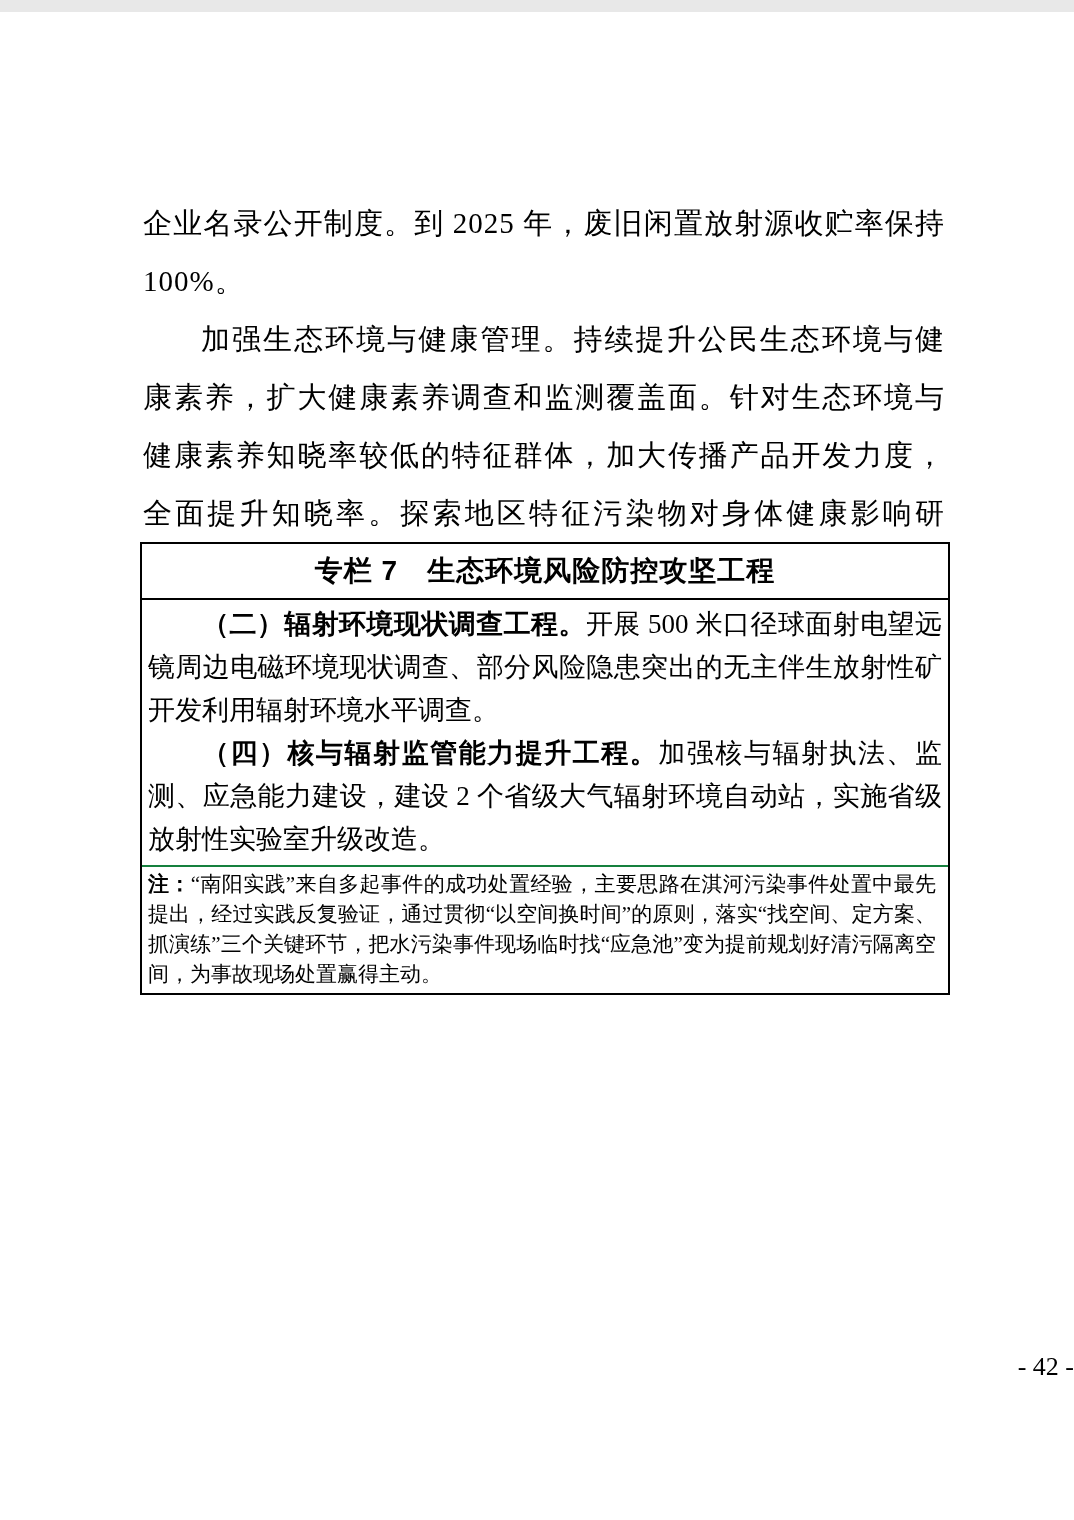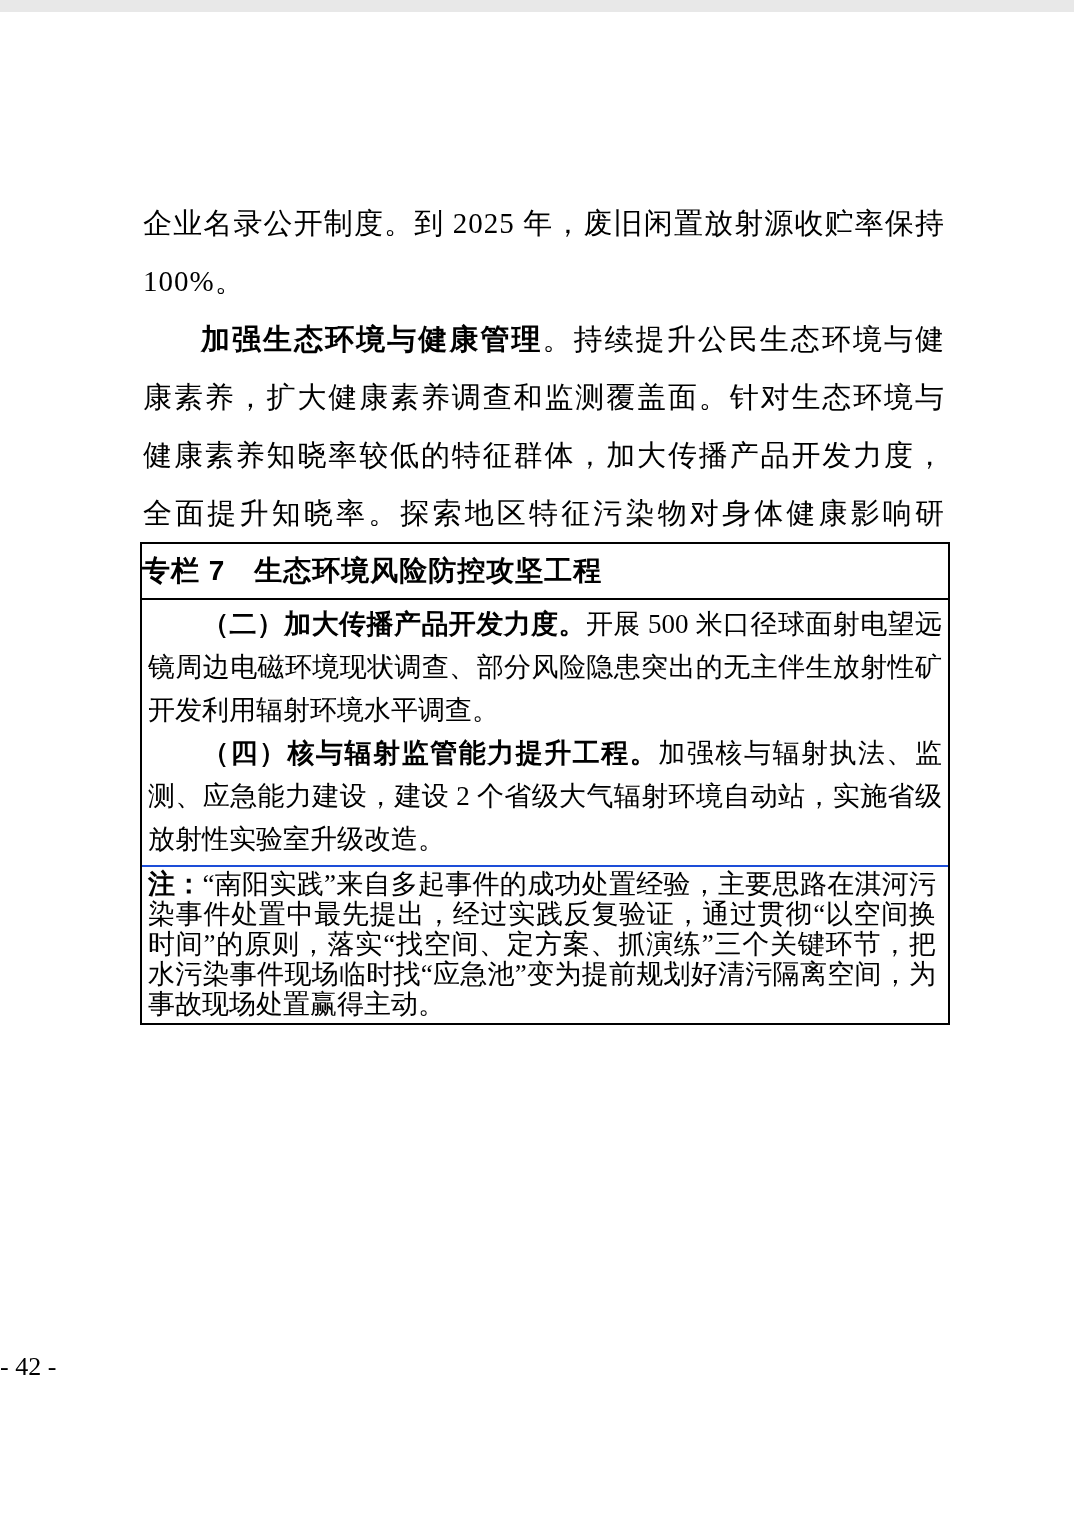--- a/index.html
+++ b/index.html
@@ -21,87 +21,88 @@
     width: 802px;
     font-size: 29px;
     line-height: 58px;
     text-align: justify;
     letter-spacing: 1px;
   }
   .para { text-align: justify; }
   .para.indent { text-indent: 2em; }
   .para-lead {
     font-family: "Liberation Sans", "DejaVu Sans", sans-serif;
-    font-weight: bold;
+    font-weight: normal;
   }
   .feature-box {
     position: absolute;
     top: 530px;
     left: 140px;
     width: 810px;
     border: 2px solid #000000;
     background: #ffffff;
   }
   .box-title {
+    text-align: center;
     font-family: "Liberation Sans", "DejaVu Sans", sans-serif;
     font-weight: bold;
     font-size: 28px;
     line-height: 54px;
     border-bottom: 2px solid #000000;
     letter-spacing: 1px;
   }
   .box-body {
     padding: 3px 6px 4px 6px;
     font-size: 27px;
     line-height: 43px;
     text-align: justify;
   }
   .box-para { text-indent: 2em; text-align: justify; }
   .box-lead {
     font-family: "Liberation Sans", "DejaVu Sans", sans-serif;
     font-weight: bold;
   }
   .box-note {
-    border-top: 2px solid #1d4ed8;
+    border-top: 2px solid #15803d;
     padding: 2px 12px 4px 6px;
-    font-size: 27px;
+    font-size: 21px;
     line-height: 30px;
     text-align: justify;
   }
   .note-lead {
     font-family: "Liberation Sans", "DejaVu Sans", sans-serif;
     font-weight: bold;
   }
   .page-footer {
     position: absolute;
     top: 1340px;
     left: 0;
     width: 100%;
-    text-align: left;
+    text-align: right;
     font-size: 26px;
   }
 </style>
 </head>
 <body>
 
 <div class="page">
 
   <div class="main-text">
     <p class="para no-indent">企业名录公开制度。到 2025 年，废旧闲置放射源收贮率保持 100%。</p>
     <p class="para indent">
       <span class="para-lead">加强生态环境与健康管理</span><span>。持续提升公民生态环境与健康素养，扩大健康素养调查和监测覆盖面。针对生态环境与健康素养知晓率较低的特征群体，加大传播产品开发力度，全面提升知晓率。探索地区特征污染物对身体健康影响研究。</span>
     </p>
   </div>
 
   <div class="feature-box">
     <div class="box-title">专栏 7　生态环境风险防控攻坚工程</div>
 
     <div class="box-body">
       <p class="box-para">
-        <span class="box-lead">（二）加大传播产品开发力度。</span><span>开展 500 米口径球面射电望远镜周边电磁环境现状调查、部分风险隐患突出的无主伴生放射性矿开发利用辐射环境水平调查。</span>
+        <span class="box-lead">（二）辐射环境现状调查工程。</span><span>开展 500 米口径球面射电望远镜周边电磁环境现状调查、部分风险隐患突出的无主伴生放射性矿开发利用辐射环境水平调查。</span>
       </p>
       <p class="box-para">
         <span class="box-lead">（四）核与辐射监管能力提升工程。</span><span>加强核与辐射执法、监测、应急能力建设，建设 2 个省级大气辐射环境自动站，实施省级放射性实验室升级改造。</span>
       </p>
     </div>
 
     <div class="box-note">
       <span class="note-lead">注：</span><span>“南阳实践”来自多起事件的成功处置经验，主要思路在淇河污染事件处置中最先提出，经过实践反复验证，通过贯彻“以空间换时间”的原则，落实“找空间、定方案、抓演练”三个关键环节，把水污染事件现场临时找“应急池”变为提前规划好清污隔离空间，为事故现场处置赢得主动。</span>
     </div>
   </div>

